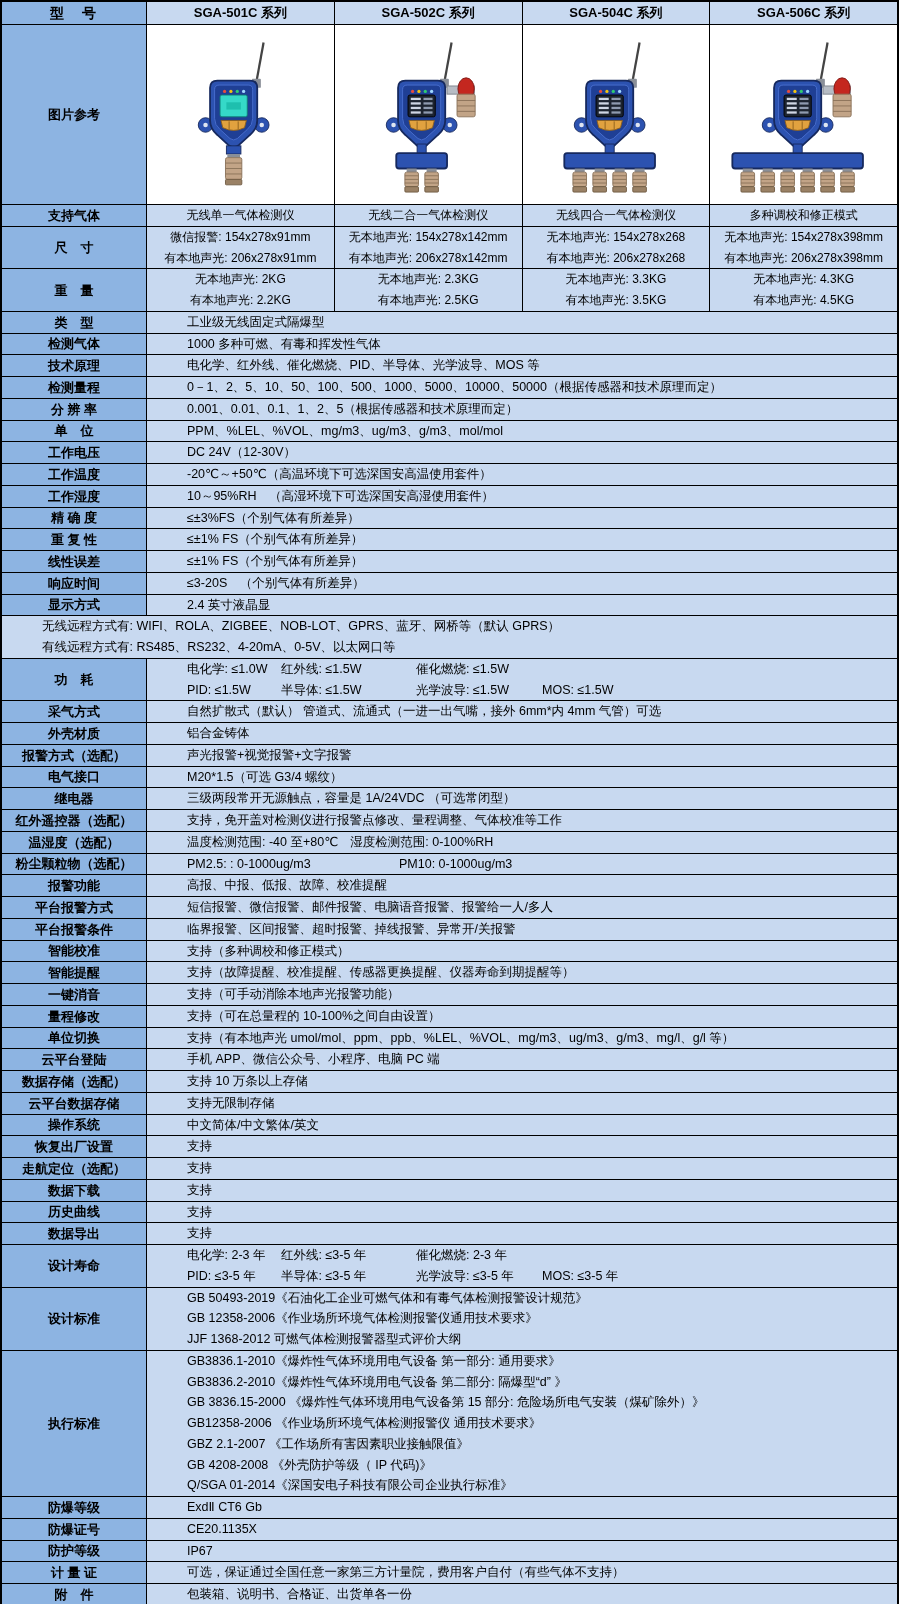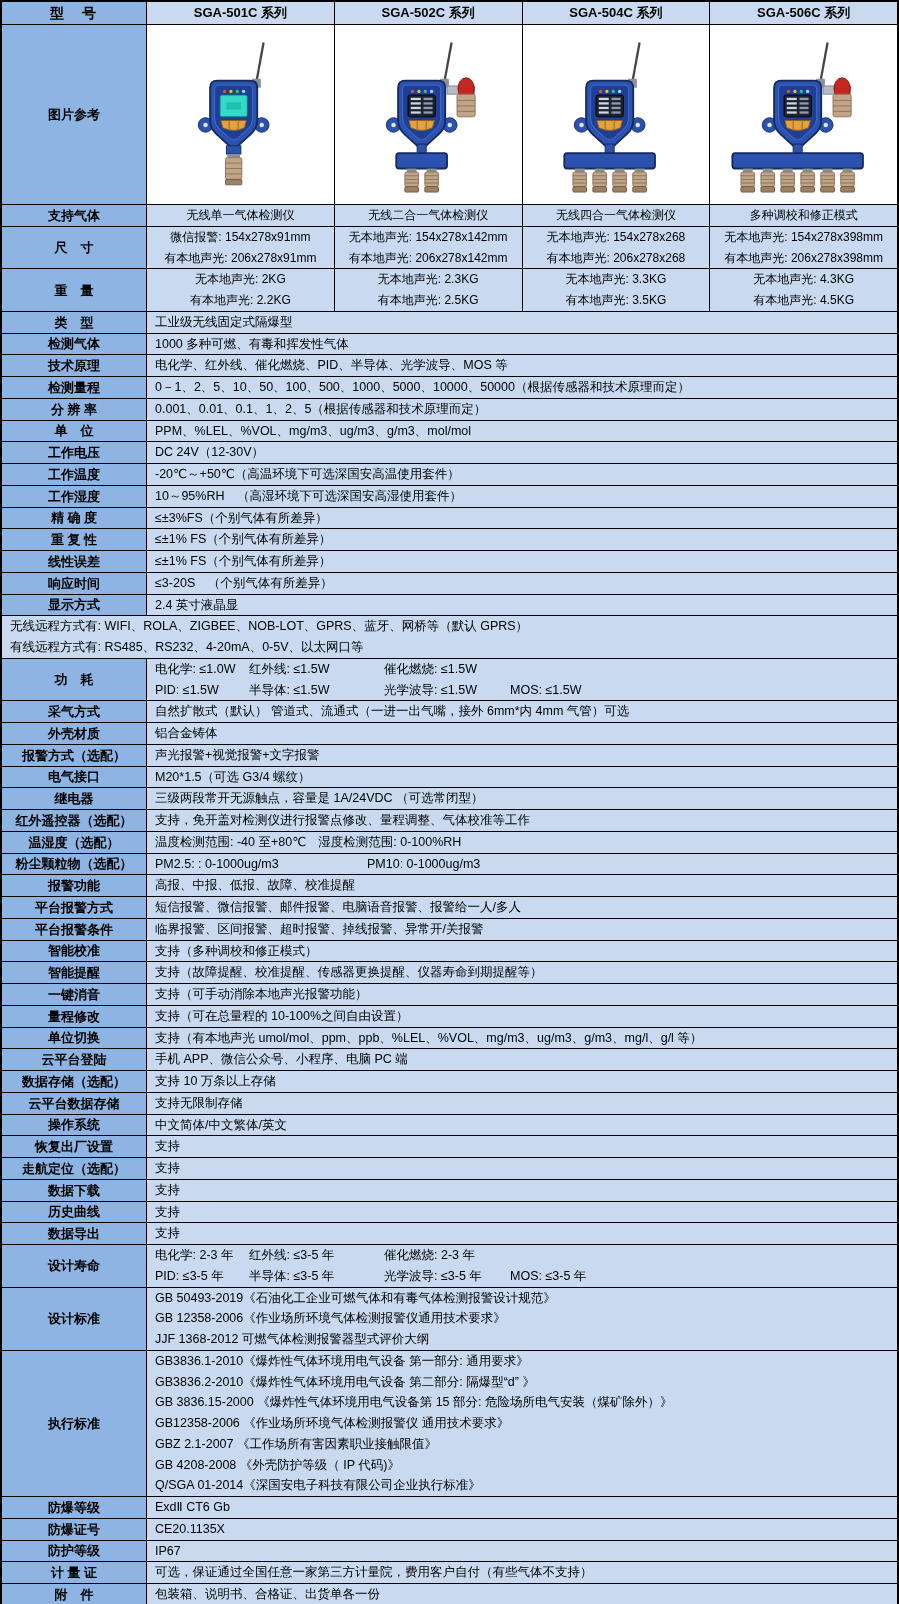--- a/index.html
+++ b/index.html
@@ -16,21 +16,21 @@
   .row .cell:last-child{border-right:none;}
   .label-cell{
     width:145px;flex:none;
     background:var(--label-bg,#8DB4E2);
     display:flex;align-items:center;justify-content:center;
     text-align:center;font-weight:bold;font-size:13px;
     padding:0 2px;line-height:15px;
   }
   .value-cell{
     flex:1;display:flex;flex-direction:column;justify-content:flex-end;
-    padding-left:8px;font-size:12.5px;
+    padding-left:8px;font-size:12.5px;margin-left:32px;
   }
   .col-cell{
     flex:1;display:flex;flex-direction:column;
     align-items:center;text-align:center;font-size:12px;
   }
   .line{height:20.75px;line-height:20.75px;white-space:nowrap;}
   .seg{display:inline-block;white-space:nowrap;}
   
   [data-name="spec-row-power-consumption"] .seg:nth-child(1),
   [data-name="spec-row-design-life"] .seg:nth-child(1){min-width:94px;}

